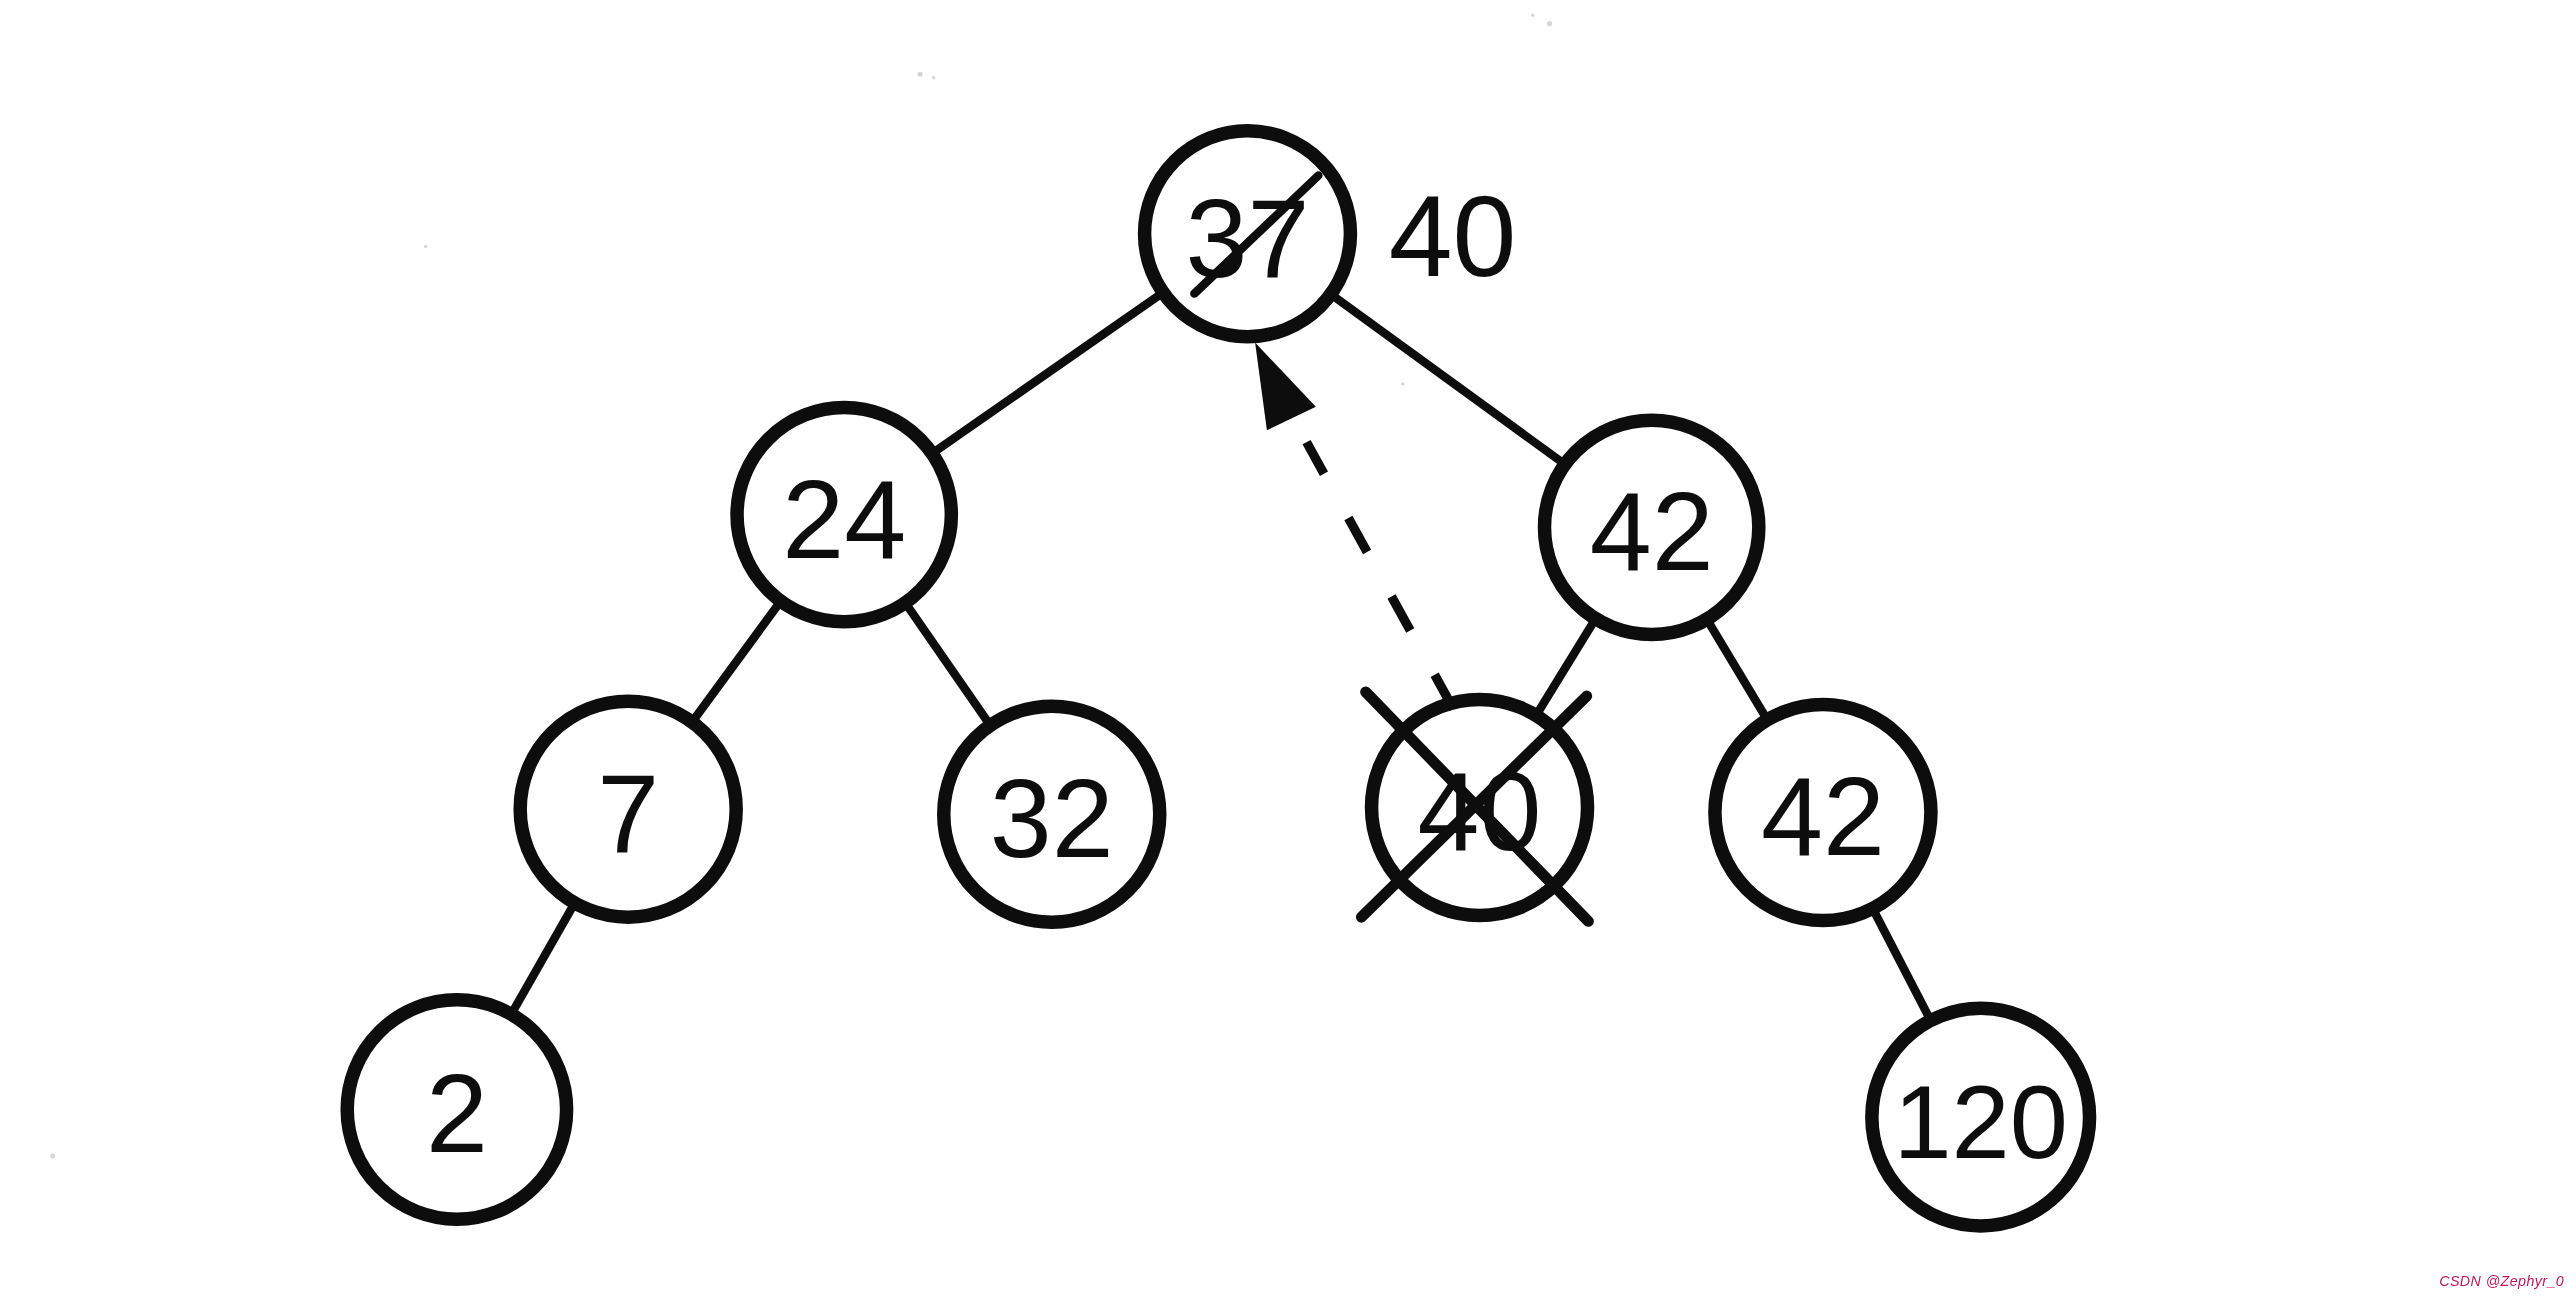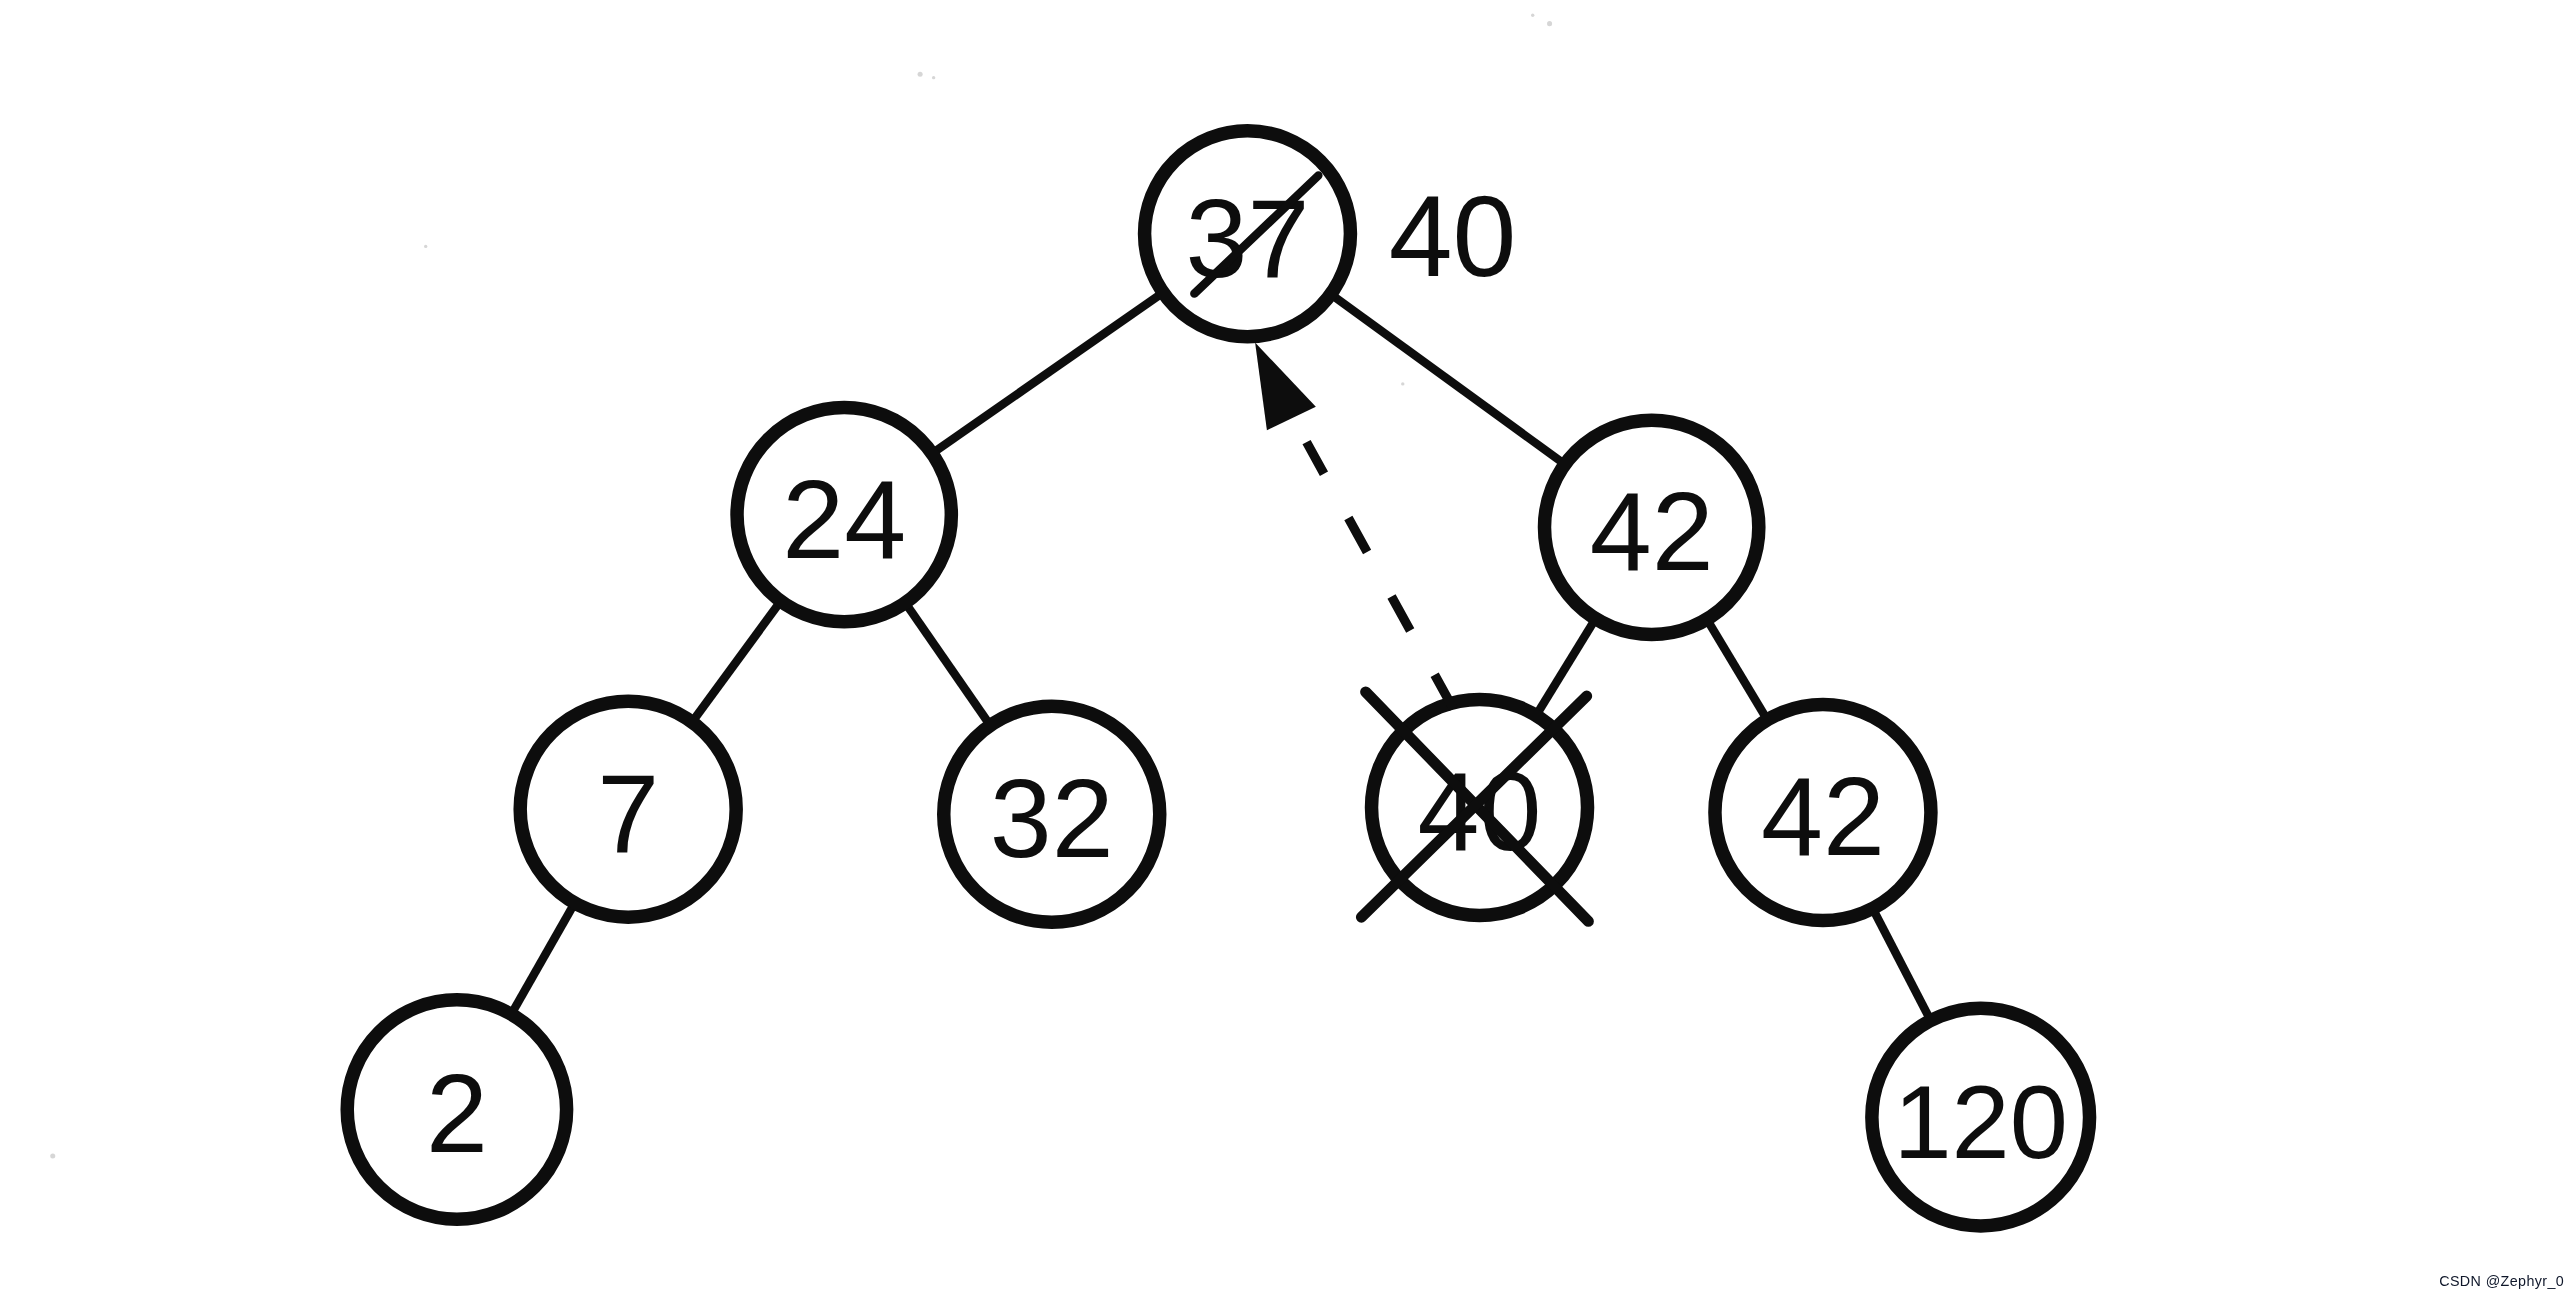--- a/index.html
+++ b/index.html
@@ -69,15 +69,15 @@
       <text x="541" y="1315" fill="#0d0d0d" font-size="132" font-family="&quot;Liberation Sans&quot;, sans-serif" text-anchor="middle" dominant-baseline="central" dy="0.04em">2</text>
       <circle cx="2347" cy="1324" r="129" fill="#ffffff" stroke="#0d0d0d" stroke-width="16"></circle>
       <text x="2347" y="1324" fill="#0d0d0d" font-size="124" font-family="&quot;Liberation Sans&quot;, sans-serif" text-anchor="middle" dominant-baseline="central" dy="0.04em">120</text>
       <line x1="1415" y1="348" x2="1562" y2="208" stroke="#0d0d0d" stroke-width="10" stroke-linecap="round"></line>
       <line x1="1618" y1="820" x2="1882" y2="1092" stroke="#0d0d0d" stroke-width="13" stroke-linecap="round"></line>
       <line x1="1880" y1="825" x2="1613" y2="1087" stroke="#0d0d0d" stroke-width="13" stroke-linecap="round"></line>
       <line x1="1722" y1="840" x2="1548" y2="524" stroke="#0d0d0d" stroke-width="11" stroke-dasharray="46 60"></line>
       <polygon points="1487,406 1559,482 1501,510" fill="#0d0d0d"></polygon>
       <text x="1721" y="274" fill="#0d0d0d" font-size="136" font-family="&quot;Liberation Sans&quot;, sans-serif" text-anchor="middle" dominant-baseline="central" dy="0.04em">40</text>
     </svg>
-  <div class="watermark" style="color: #0f172a;">CSDN @Zephyr_0</div>
+  <div class="watermark" style="color: #be185d; font-style: italic;">CSDN @Zephyr_0</div>
 </div>
 
 
 </body></html>

